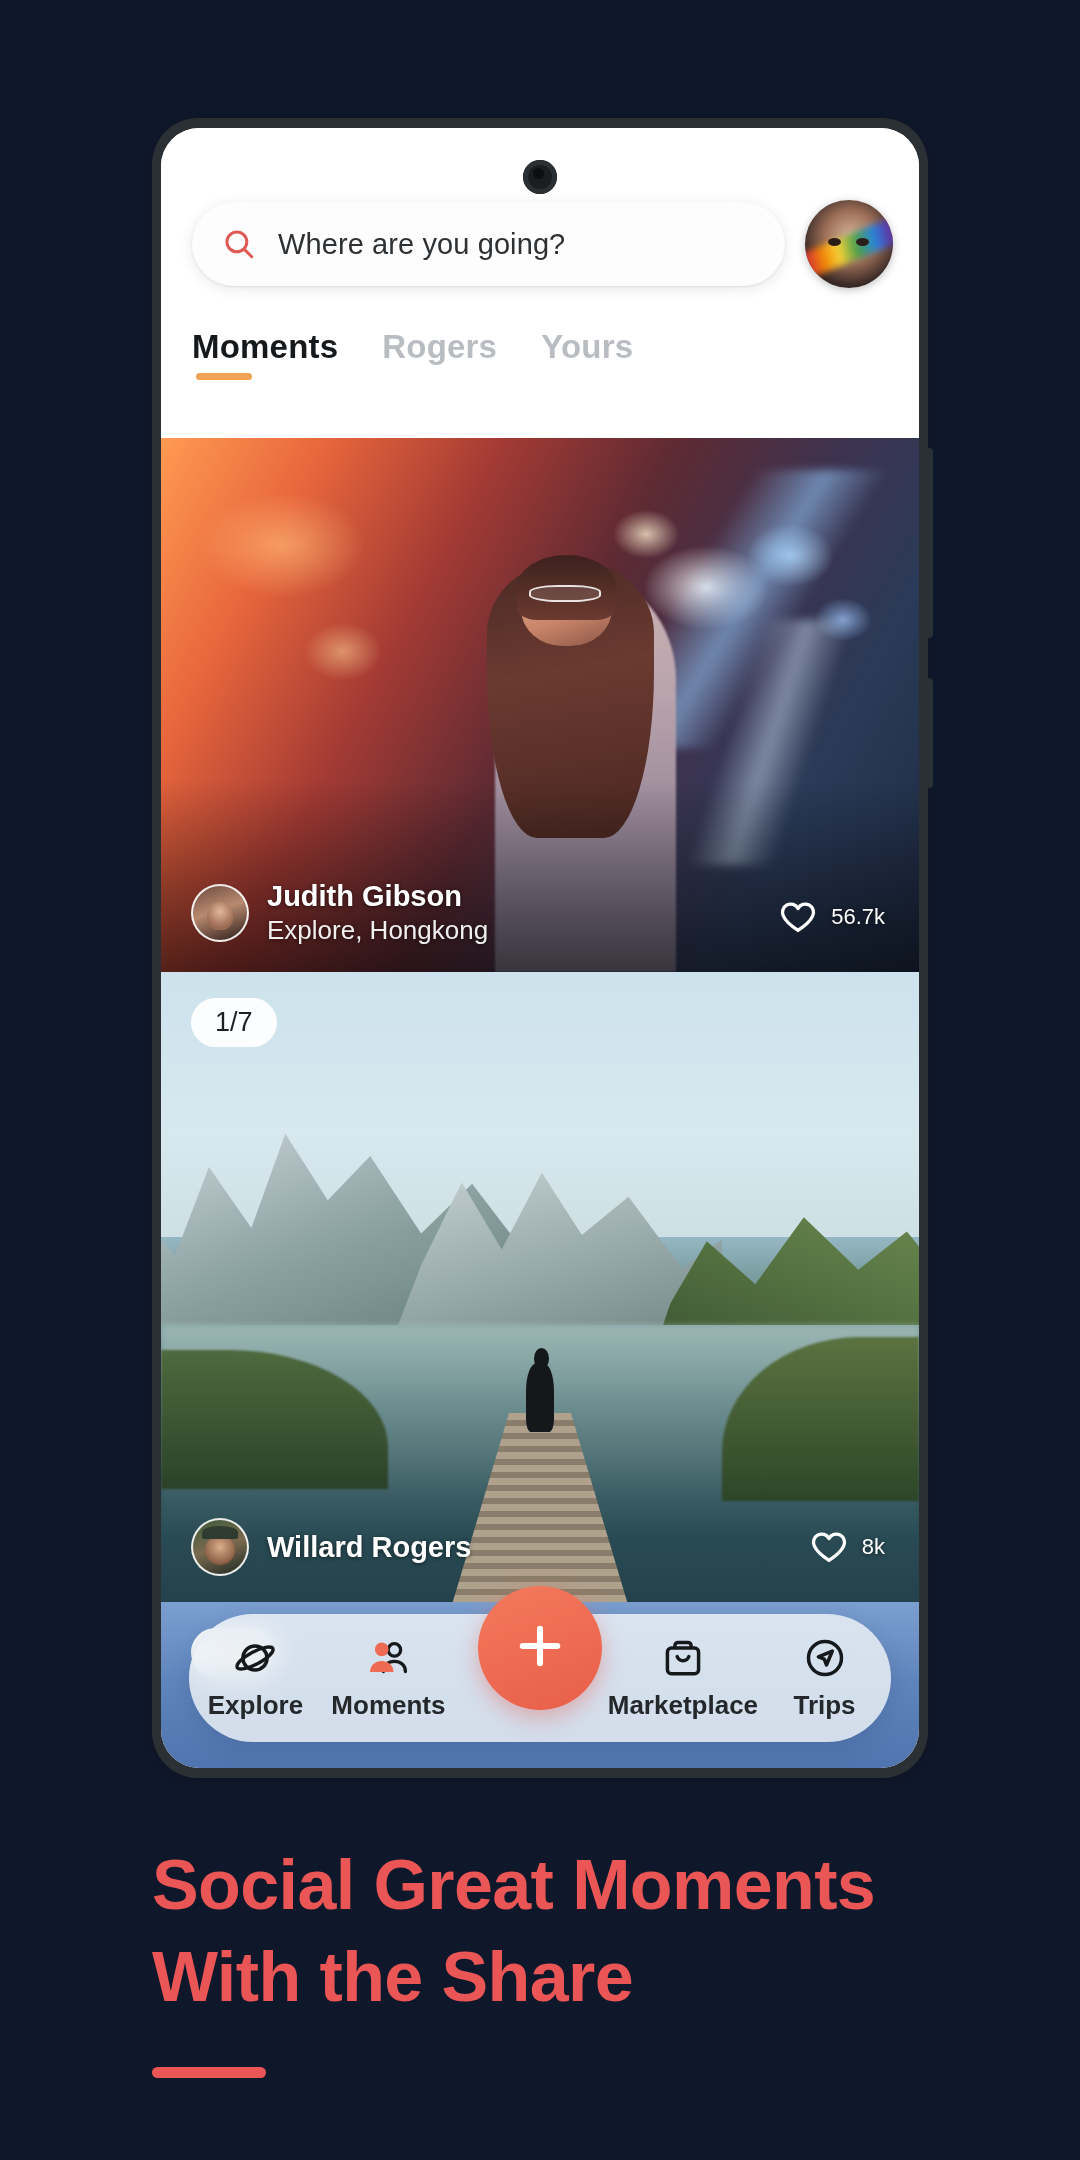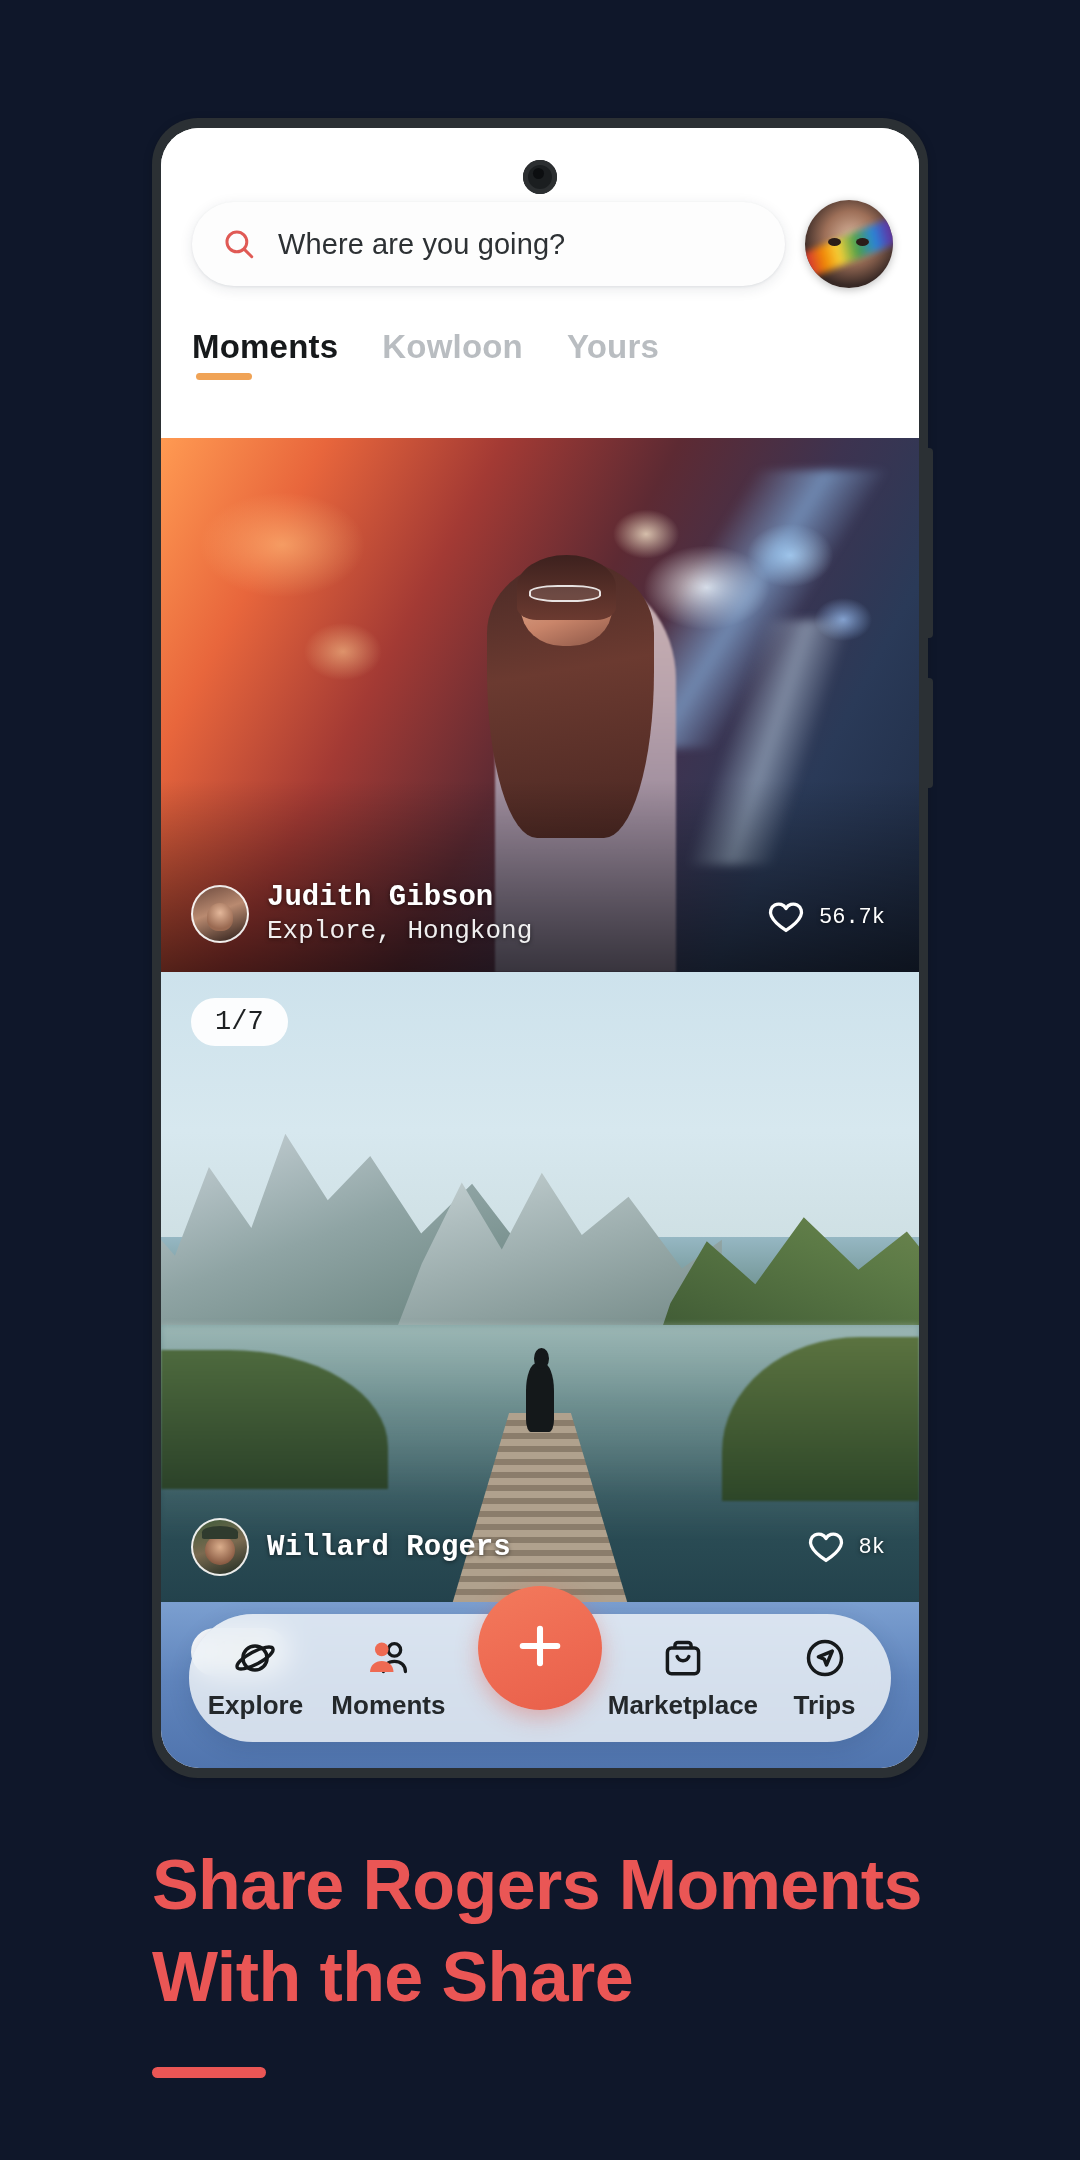--- a/index.html
+++ b/index.html
@@ -85,21 +85,21 @@
   .tab { position: relative; padding-bottom: 16px; }
   .tab-label { font-size: 33px; font-weight: bold; color: #b9bdc1; letter-spacing: .2px; }
   .tab.active .tab-label { color: #16191b; }
   .tab-underline {
     position: absolute; left: 4px; bottom: 2px; width: 56px; height: 7px;
     background: #f0a356; border-radius: 4px;
   }
 
   
   .feed { position: absolute; left:0; top: 310px; width: 100%; bottom: 0; }
-  .post { position: relative; width: 100%; overflow: hidden; font-family: Liberation Mono, monospace; }
+  .post { position: relative; width: 100%; overflow: hidden; }
   .post-1 { height: 534px; }
   .post-2 { height: 630px; }
   .post-3 { height: 200px; }
 
   
   .photo1 { position:absolute; inset:0;
     background:
       radial-gradient(ellipse 90px 60px at 72% 28%, rgba(255,255,255,.85), rgba(255,255,255,0) 70%),
       radial-gradient(ellipse 60px 44px at 83% 22%, rgba(190,225,255,.80), rgba(255,255,255,0) 72%),
       radial-gradient(ellipse 46px 34px at 64% 18%, rgba(255,240,210,.75), rgba(255,255,255,0) 72%),
@@ -304,21 +304,21 @@
             <div class="eye-r"></div>
           </div>
         </div>
 
         <div class="tabs">
           <div class="tab active">
             <span class="tab-label">Moments</span>
             <span class="tab-underline"></span>
           </div>
           <div class="tab">
-            <span class="tab-label">Kowloon</span>
+            <span class="tab-label">Rogers</span>
           </div>
           <div class="tab">
             <span class="tab-label">Yours</span>
           </div>
         </div>
       </div>
 
       <div class="feed">
 
         <div class="post post-1">
@@ -446,19 +446,19 @@
             </svg>
           </span>
         </div>
       </div>
 
     </div>
   </div>
 
   <div class="headline">
     <h1>
-      <span>Share Rogers Moments</span>
+      <span>Social Great Moments</span>
       <span class="line2">With the Share</span>
     </h1>
   </div>
   <div class="accent-bar"></div>
 
 </div>
 
 </body></html>

